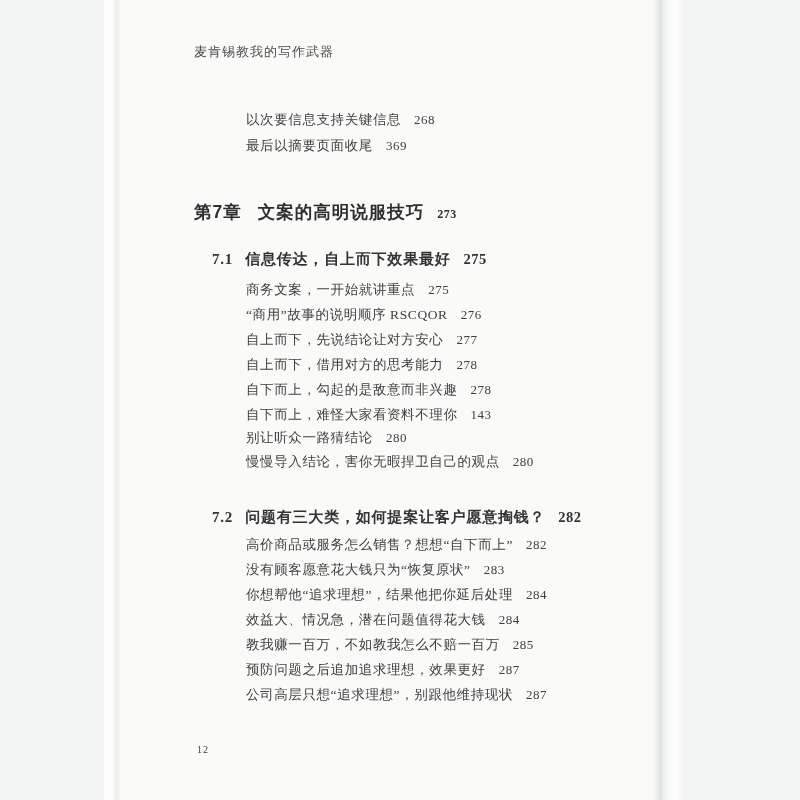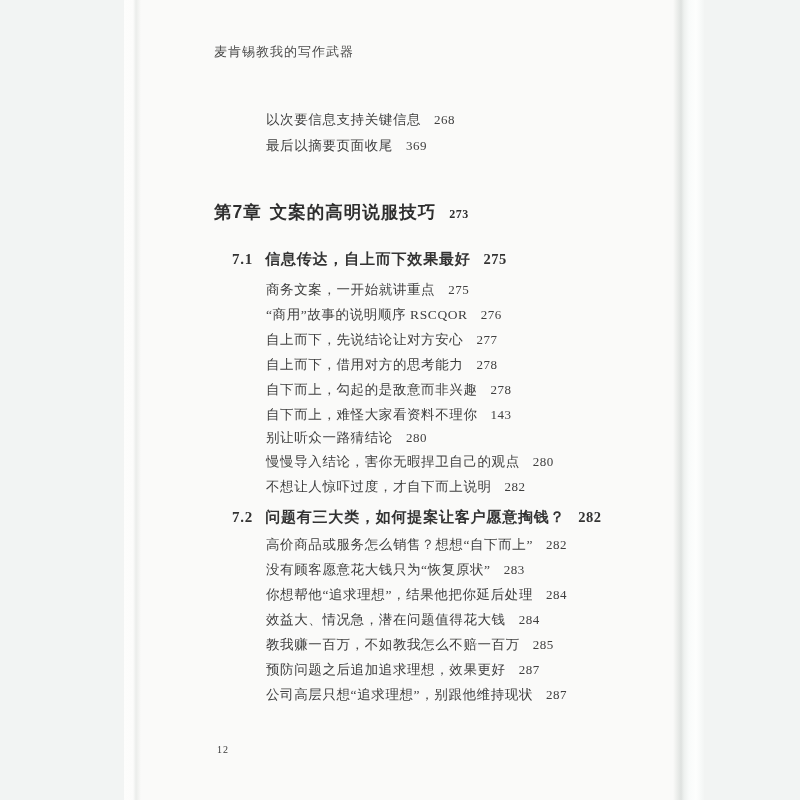--- a/index.html
+++ b/index.html
@@ -12,21 +12,21 @@
   }
   .stage {
     position: relative;
     width: 800px;
     height: 800px;
     overflow: hidden;
   }
   
   .page {
     position: absolute;
-    left: 124px;
+    left: 104px;
     top: 0;
     width: 580px;
     height: 800px;
     background: linear-gradient(90deg,
       #fdfdfc 0px, #fcfcfb 9px,
       #ebedeb 12px, #f1f2f0 14px,
       #fafaf9 17px,
       #fafaf9 549px,
       #e9ebe9 554px, #dfe2e0 557px,
       #eef1ef 560px, #f9fbfa 565px,
@@ -42,21 +42,21 @@
     left: 142px;
     font-size: 13.5px; line-height: 18px;
     color: #3e3e3e; letter-spacing: 0.6px;
     font-family: "Liberation Serif", serif;
   }
   .chapter {
     left: 90px; top: 200px;
     font-size: 17.5px; line-height: 24px;
     font-weight: bold; color: #2e2e2e; letter-spacing: 1px;
   }
-  .chapter .title { margin-left: 8px; }
+  .chapter .title { margin-left: 16px; }
   .section {
     left: 108px;
     font-size: 15px; line-height: 20px;
     font-weight: bold; color: #333333; letter-spacing: 0.8px;
   }
   .section .num { font-family: Liberation Serif, serif; font-weight: bold; }
   .section .title { margin-left: 12px; }
   .pg {
     font-family: "Liberation Serif", serif;
     margin-left: 13px;
@@ -89,21 +89,20 @@
     <div class="row section" style="top:249px"><span class="num">7.1</span><span class="title">信息传达，自上而下效果最好</span><span class="pg">275</span></div>
 
     <div class="row toc-sub" style="top:281px"><span>商务文案，一开始就讲重点</span><span class="pg">275</span></div>
     <div class="row toc-sub" style="top:306px"><span>“商用”故事的说明顺序 RSCQOR</span><span class="pg">276</span></div>
     <div class="row toc-sub" style="top:331px"><span>自上而下，先说结论让对方安心</span><span class="pg">277</span></div>
     <div class="row toc-sub" style="top:356px"><span>自上而下，借用对方的思考能力</span><span class="pg">278</span></div>
     <div class="row toc-sub" style="top:381px"><span>自下而上，勾起的是敌意而非兴趣</span><span class="pg">278</span></div>
     <div class="row toc-sub" style="top:406px"><span>自下而上，难怪大家看资料不理你</span><span class="pg">143</span></div>
     <div class="row toc-sub" style="top:429px"><span>别让听众一路猜结论</span><span class="pg">280</span></div>
     <div class="row toc-sub" style="top:453px"><span>慢慢导入结论，害你无暇捍卫自己的观点</span><span class="pg">280</span></div>
-    <div class="row toc-sub" style="top:478px"><span>不想让人惊吓过度，才自下而上说明</span><span class="pg">282</span></div>
 
     <div class="row section" style="top:507px"><span class="num">7.2</span><span class="title">问题有三大类，如何提案让客户愿意掏钱？</span><span class="pg">282</span></div>
 
     <div class="row toc-sub" style="top:536px"><span>高价商品或服务怎么销售？想想“自下而上”</span><span class="pg">282</span></div>
     <div class="row toc-sub" style="top:561px"><span>没有顾客愿意花大钱只为“恢复原状”</span><span class="pg">283</span></div>
     <div class="row toc-sub" style="top:586px"><span>你想帮他“追求理想”，结果他把你延后处理</span><span class="pg">284</span></div>
     <div class="row toc-sub" style="top:611px"><span>效益大、情况急，潜在问题值得花大钱</span><span class="pg">284</span></div>
     <div class="row toc-sub" style="top:636px"><span>教我赚一百万，不如教我怎么不赔一百万</span><span class="pg">285</span></div>
     <div class="row toc-sub" style="top:661px"><span>预防问题之后追加追求理想，效果更好</span><span class="pg">287</span></div>
     <div class="row toc-sub" style="top:686px"><span>公司高层只想“追求理想”，别跟他维持现状</span><span class="pg">287</span></div>

